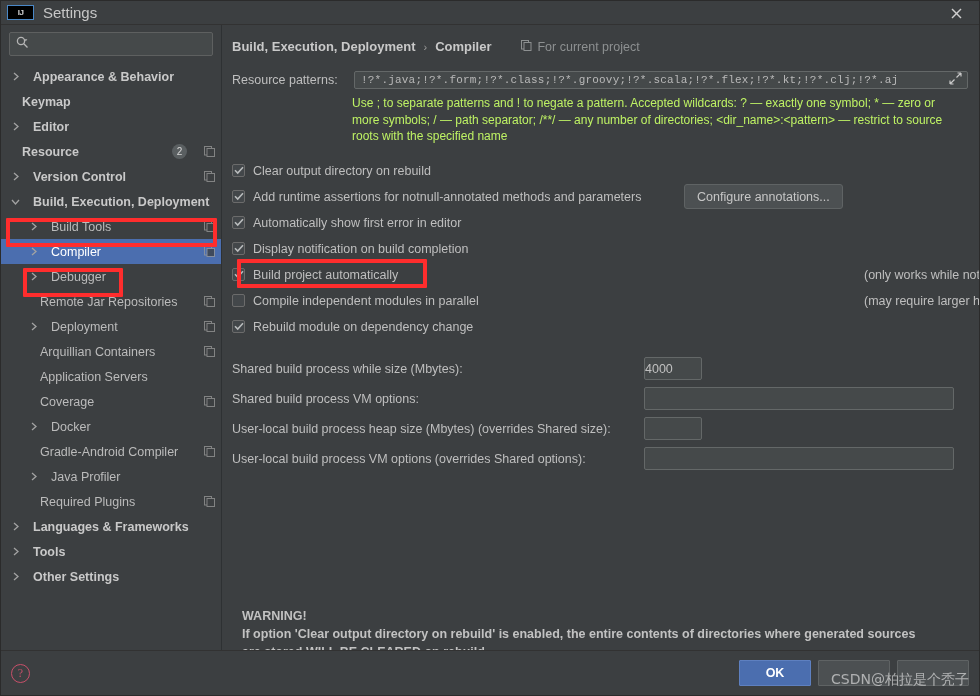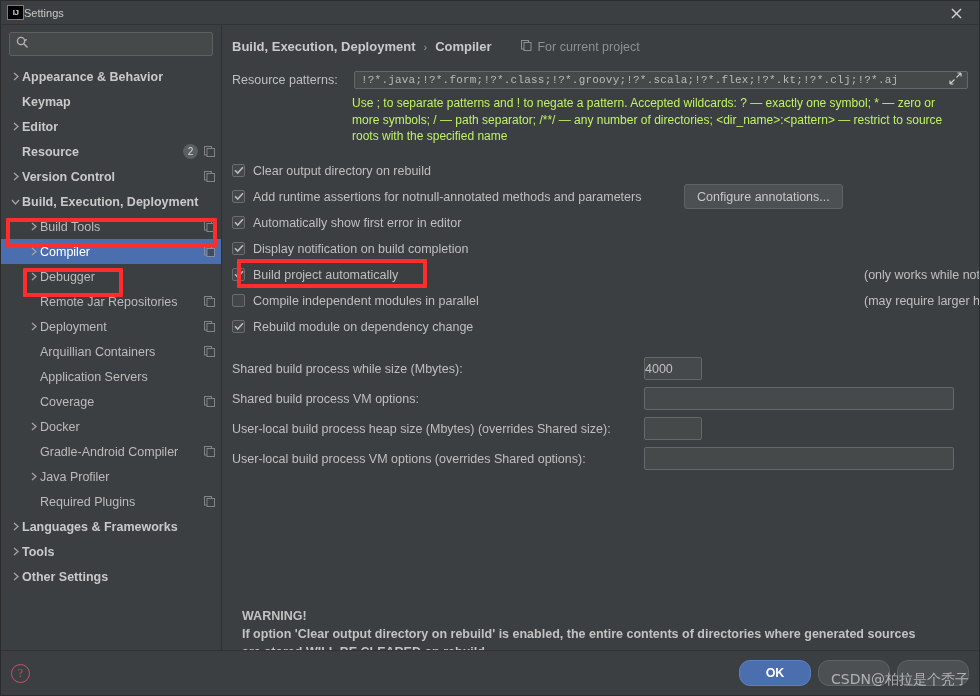--- a/index.html
+++ b/index.html
@@ -21,31 +21,32 @@
   .titlebar {
     height: 24px;
     background: #3c3f41;
     display: flex;
     align-items: center;
     padding: 0 0 0 6px;
     position: relative;
     border-bottom: 1px solid #323232;
   }
   .ij-logo {
-    width: 17px; height: 15px;
+    width: 27px; height: 15px;
     border: 1.5px solid #4a88c7;
     background: #000000;
     display: flex; align-items: center; justify-content: center;
     font-size: 8px; font-weight: bold; color: #d6d6d6;
     letter-spacing: -0.5px;
     font-family: Liberation Sans, sans-serif;
     flex: none;
   }
   .title-text {
-    font-size: 11px;
+    margin-left: 9px;
+    font-size: 15px;
     color: #c7c7c7;
   }
   .close-btn {
     position: absolute;
     right: 0; top: 0;
     width: 46px; height: 24px;
     display: flex; align-items: center; justify-content: center;
     color: #cfcfcf;
   }
   .close-btn svg { display: block; }
@@ -83,20 +84,21 @@
   .tree { margin-top: 4px; position: relative; }
   .tree-row {
     height: 25px;
     display: flex;
     align-items: center;
     position: relative;
     font-size: 12.5px;
     color: #bbbbbb;
     padding-right: 6px;
     white-space: nowrap;
+    gap: 11px;
   }
   .tree-row.selected { background: #4b6eaf; }
   .tree-row.selected .tree-label { color: #ffffff; }
   .tree-row.top-level .tree-label { font-weight: bold; color: #c9c9c9; }
   .arrow {
     width: 13px; flex: none;
     display: flex; align-items: center; justify-content: center;
     color: #a3a3a3;
   }
   .arrow svg { display: block; }
@@ -289,21 +291,21 @@
   }
   .btn-group {
     position: absolute;
     right: 10px;
     display: flex; gap: 7px;
     align-items: center;
   }
   .dlg-btn {
     height: 26px;
     min-width: 72px;
-    border-radius: 11px;
+    border-radius: 1px;
     font-size: 12.5px;
     display: flex; align-items: center; justify-content: center;
     border: 1px solid #5f6364;
     background: #4c5052;
     color: #c6c6c6;
     padding: 0 20px;
     font-family: "Liberation Sans", sans-serif;
   }
   .dlg-btn.primary {
     background: #4b6eaf;

